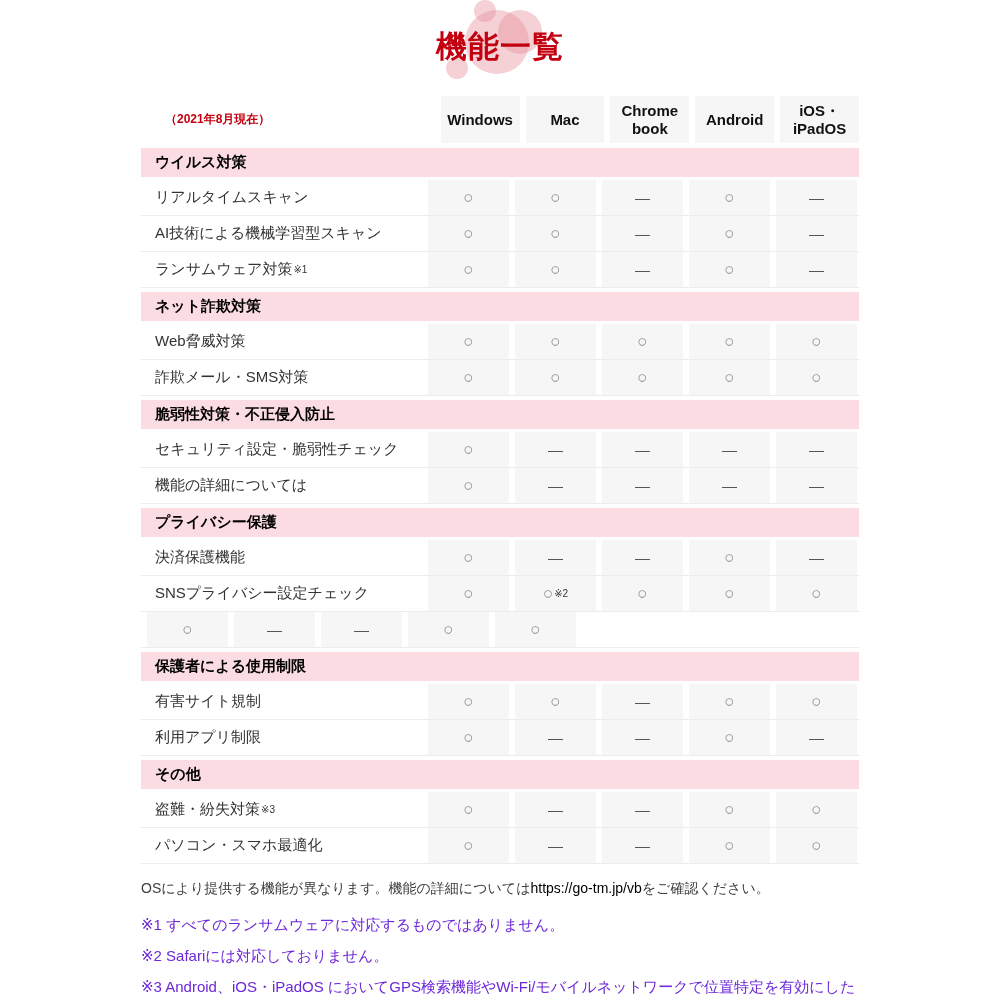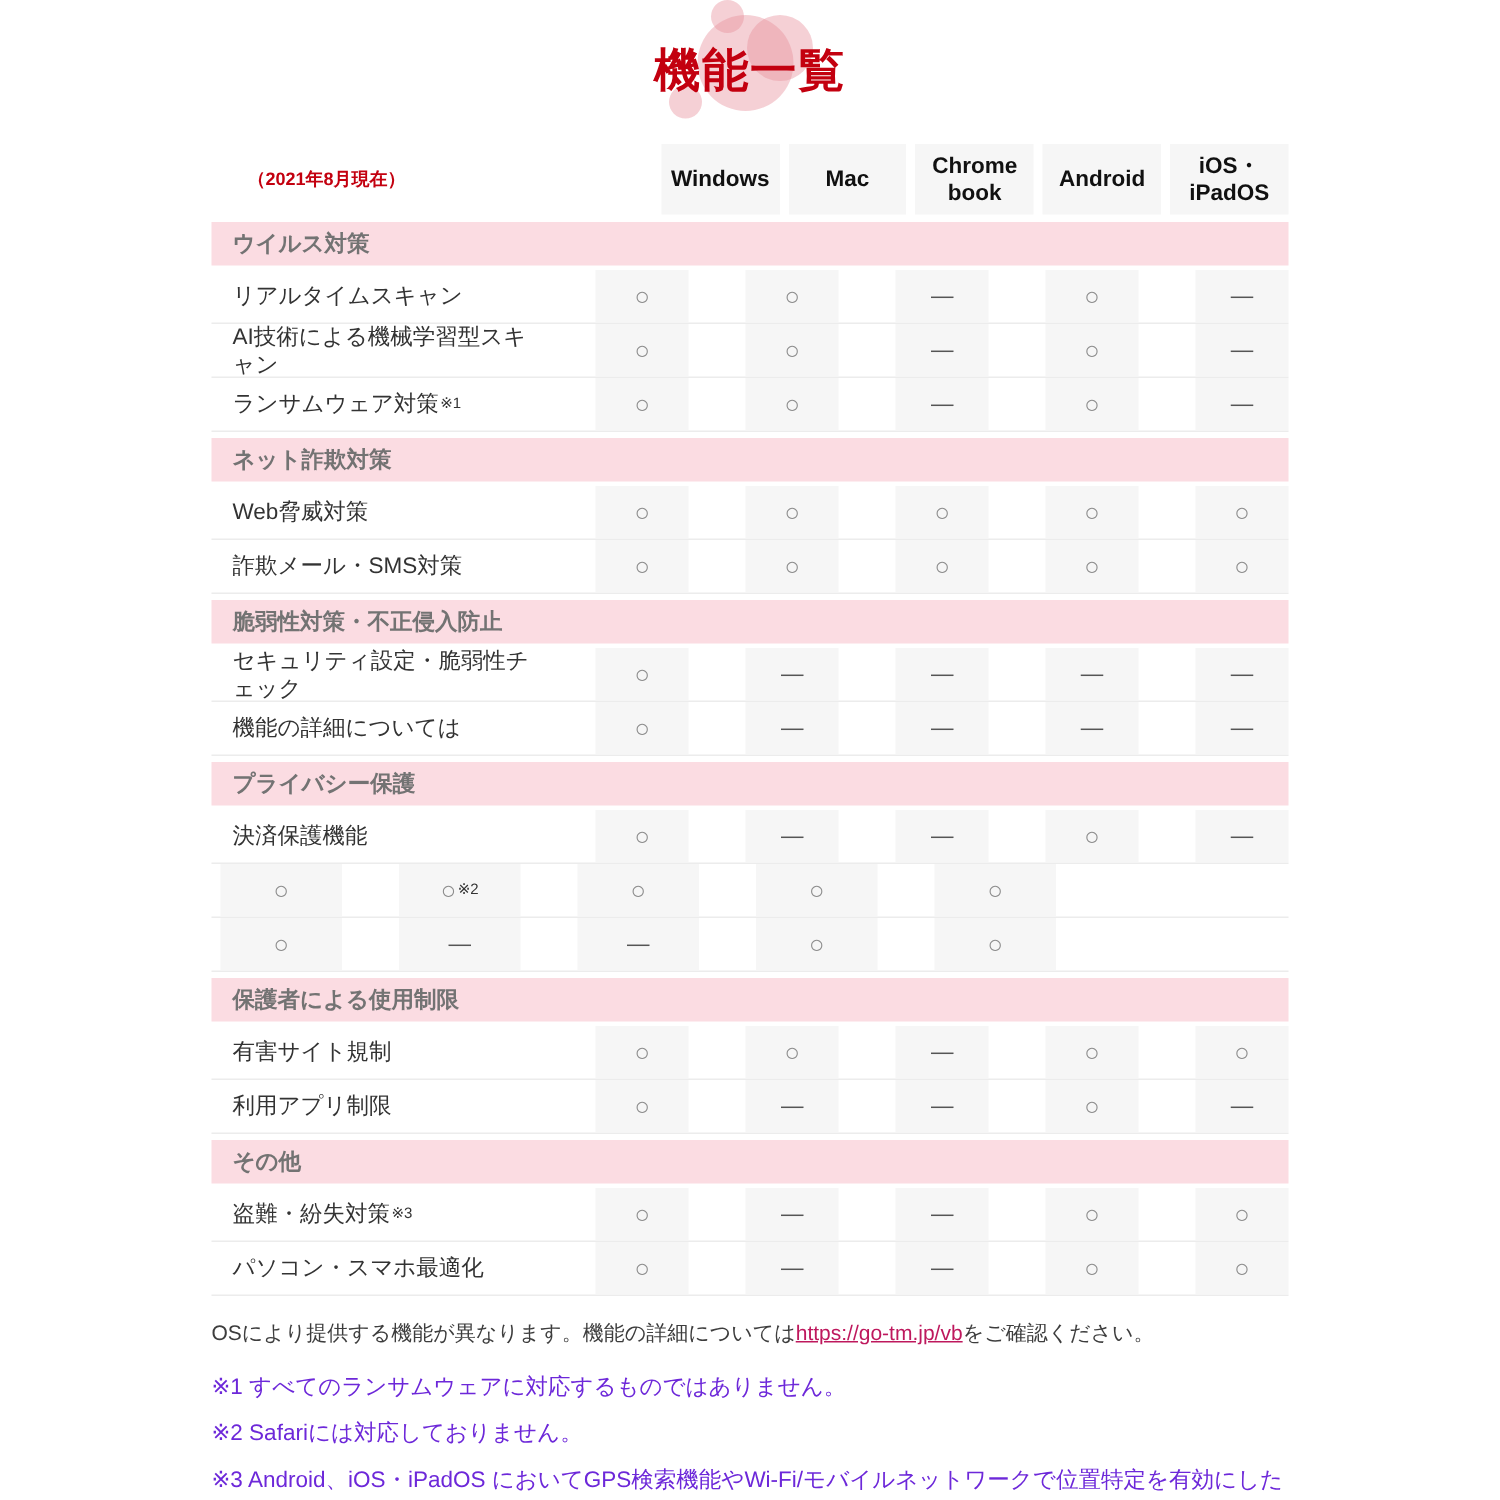--- a/index.html
+++ b/index.html
@@ -19,34 +19,34 @@
   
   .content{width:718px;margin:0 auto;}
   .thead{display:flex;align-items:stretch;height:47px;margin-bottom:5px;}
   .date-note{width:281px;box-sizing:border-box;display:flex;align-items:center;
     color:#c3000f;font-weight:bold;font-size:12px;padding-left:4px;margin-left:20px;}
   .col-head{width:81px;margin-left:6px;background:#f6f6f6;display:flex;align-items:center;
     justify-content:center;text-align:center;font-weight:bold;font-size:15px;color:#111;
     white-space:pre-line;line-height:1.15;}
 
   .section-band{height:29px;background:#fbdce2;display:flex;align-items:center;
-    font-weight:bold;font-size:15px;color:#737373;padding-left:14px;box-sizing:border-box;
+    font-weight:bold;font-size:15px;color:#000000;padding-left:14px;box-sizing:border-box;
     margin:4px 0 3px 0;}
-  .trow{display:flex;height:35px;border-bottom:1px solid #ececec;gap:32px;}
+  .trow{display:flex;height:35px;border-bottom:1px solid #ececec;}
   .label-cell{width:281px;box-sizing:border-box;padding-left:14px;display:flex;
     align-items:center;font-size:15px;color:#333;}
   .val-cell{width:81px;margin-left:6px;background:#f6f6f6;display:flex;
     align-items:center;justify-content:center;}
   .mark-circle{font-size:17px;color:#8c8c8c;line-height:1;}
   .mark-dash{font-size:15px;color:#555;line-height:1;}
   sup.fnote{font-size:10px;color:#333;margin-left:1px;line-height:1;}
 
   
   .os-note{margin:16px 0 6px 0;font-size:14px;color:#3d3d3d;}
-  .details-link{color:#be185d;text-decoration:underline;cursor:pointer;}
+  .details-link{color:#000000;cursor:pointer;}
   .note{font-size:15px;color:#6d28d9;margin:7px 0 0 0;line-height:1.6;}
   .note.first{margin-top:15px;}
 </style>
 </head>
 <body>
 
 <div class="page">
 
   <div class="hero">
     <span class="blob-c blob-top"></span>
@@ -229,20 +229,23 @@
             <span class="mark-dash">—</span>
           </div>
           <div class="val-cell">
             <span class="mark-circle">○</span>
           </div>
           <div class="val-cell">
             <span class="mark-dash">—</span>
           </div>
         </div>
         <div class="trow">
+          <div class="label-cell">
+            <span>SNSプライバシー設定チェック</span>
+          </div>
           <div class="val-cell">
             <span class="mark-circle">○</span>
           </div>
           <div class="val-cell">
             <span class="mark-circle">○</span>
             <sup class="fnote">※2</sup>
           </div>
           <div class="val-cell">
             <span class="mark-circle">○</span>
           </div>

